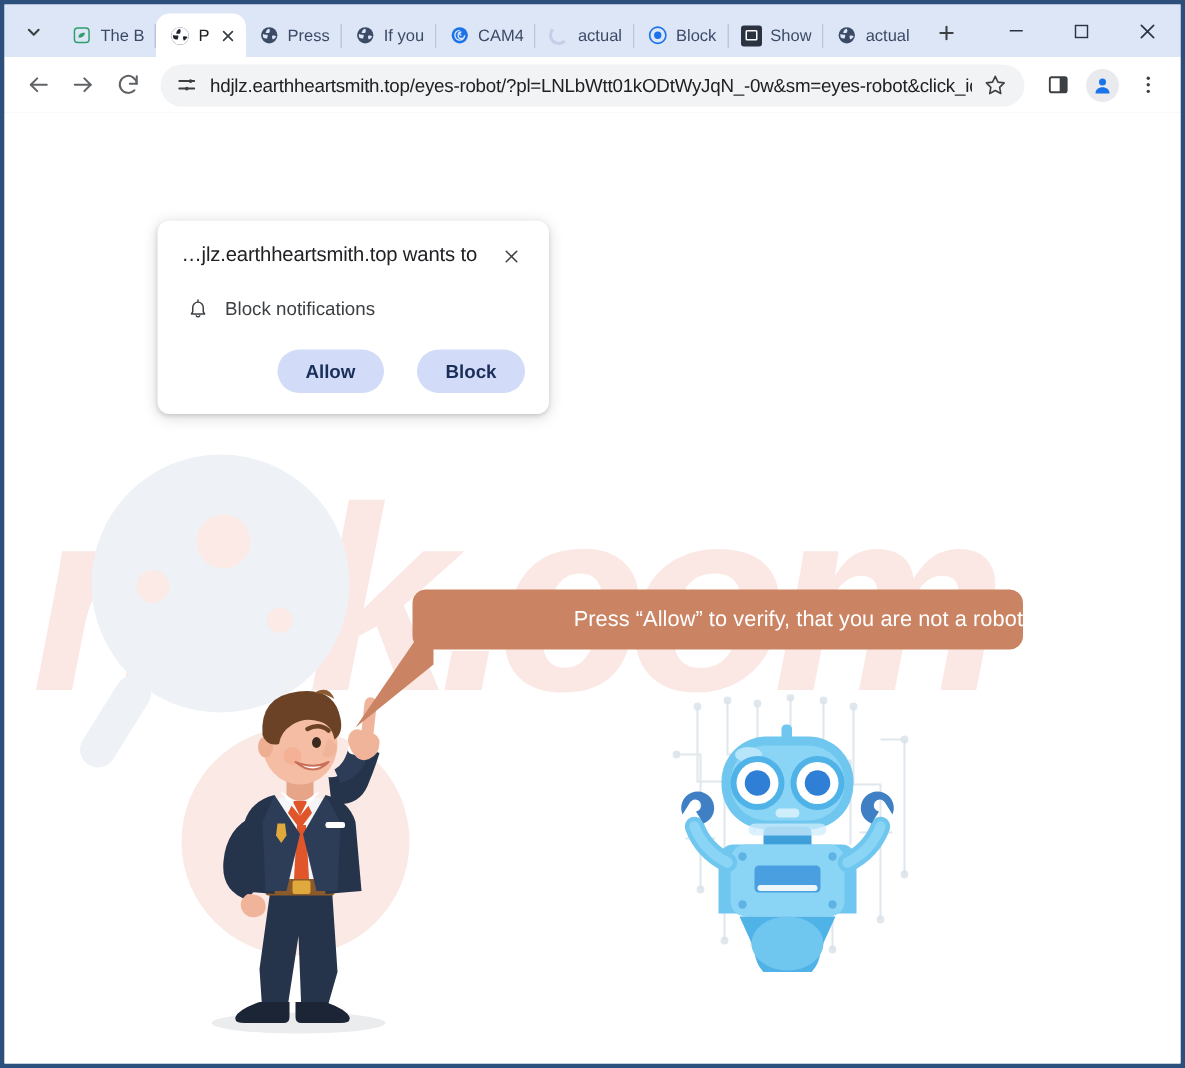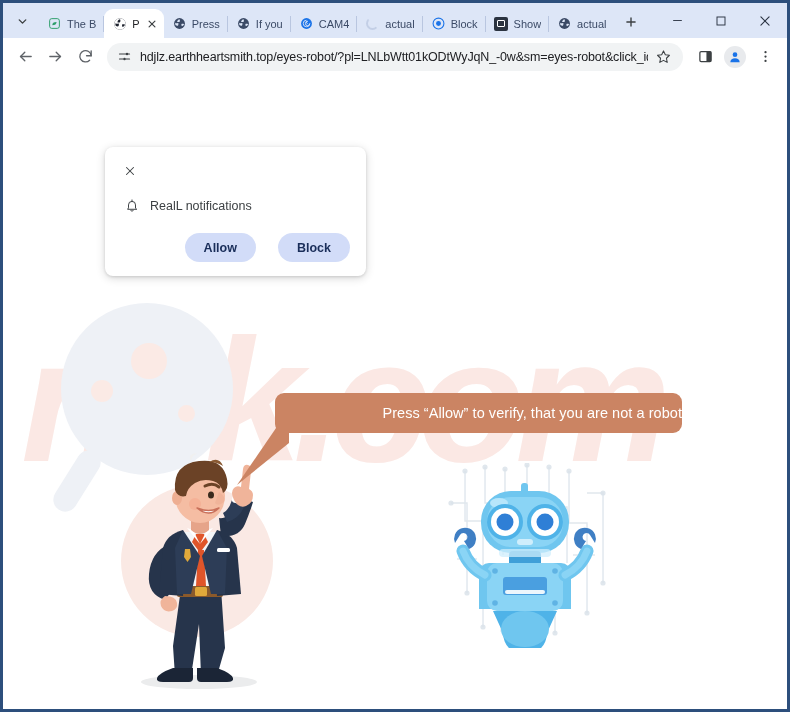--- a/index.html
+++ b/index.html
@@ -716,37 +716,38 @@
       <svg class="bubble-tail" width="60" height="78" viewBox="0 0 60 78">
         <path d="M54 0 L54 34 L2 76 Z" fill="#cb8463"></path>
       </svg>
       <div class="bubble">
         <span>Press “Allow” to verify, that you are not a robot</span>
       </div>
     </div>
 
     <div class="dialog">
       <div class="dialog-head">
+        <div class="dialog-title">…jlz.earthheartsmith.top wants to</div>
         <div class="dialog-close">
           <svg width="12" height="12" viewBox="0 0 24 24" fill="none" stroke="currentColor" stroke-width="2.1" stroke-linecap="round">
               <line x1="5" y1="5" x2="19" y2="19"></line>
               <line x1="19" y1="5" x2="5" y2="19"></line>
             </svg>
         </div>
       </div>
 
       <div class="dialog-perm">
         <span class="bell">
           <svg width="14" height="15" viewBox="0 0 24 24" fill="none" stroke="currentColor" stroke-width="1.7" stroke-linecap="round" stroke-linejoin="round">
               <path d="M18 16v-5a6 6 0 10-12 0v5l-1.5 2.5h15z"></path>
               <path d="M10 20.5a2.2 2.2 0 004 0"></path>
               <line x1="12" y1="2.5" x2="12" y2="4.5"></line>
             </svg>
         </span>
-        <span class="ptext">RealL notifications</span>
+        <span class="ptext">Block notifications</span>
       </div>
 
       <div class="dialog-actions">
         <button class="dbtn">Allow</button>
         <button class="dbtn">Block</button>
       </div>
     </div>
 
   </div>
 </div>

